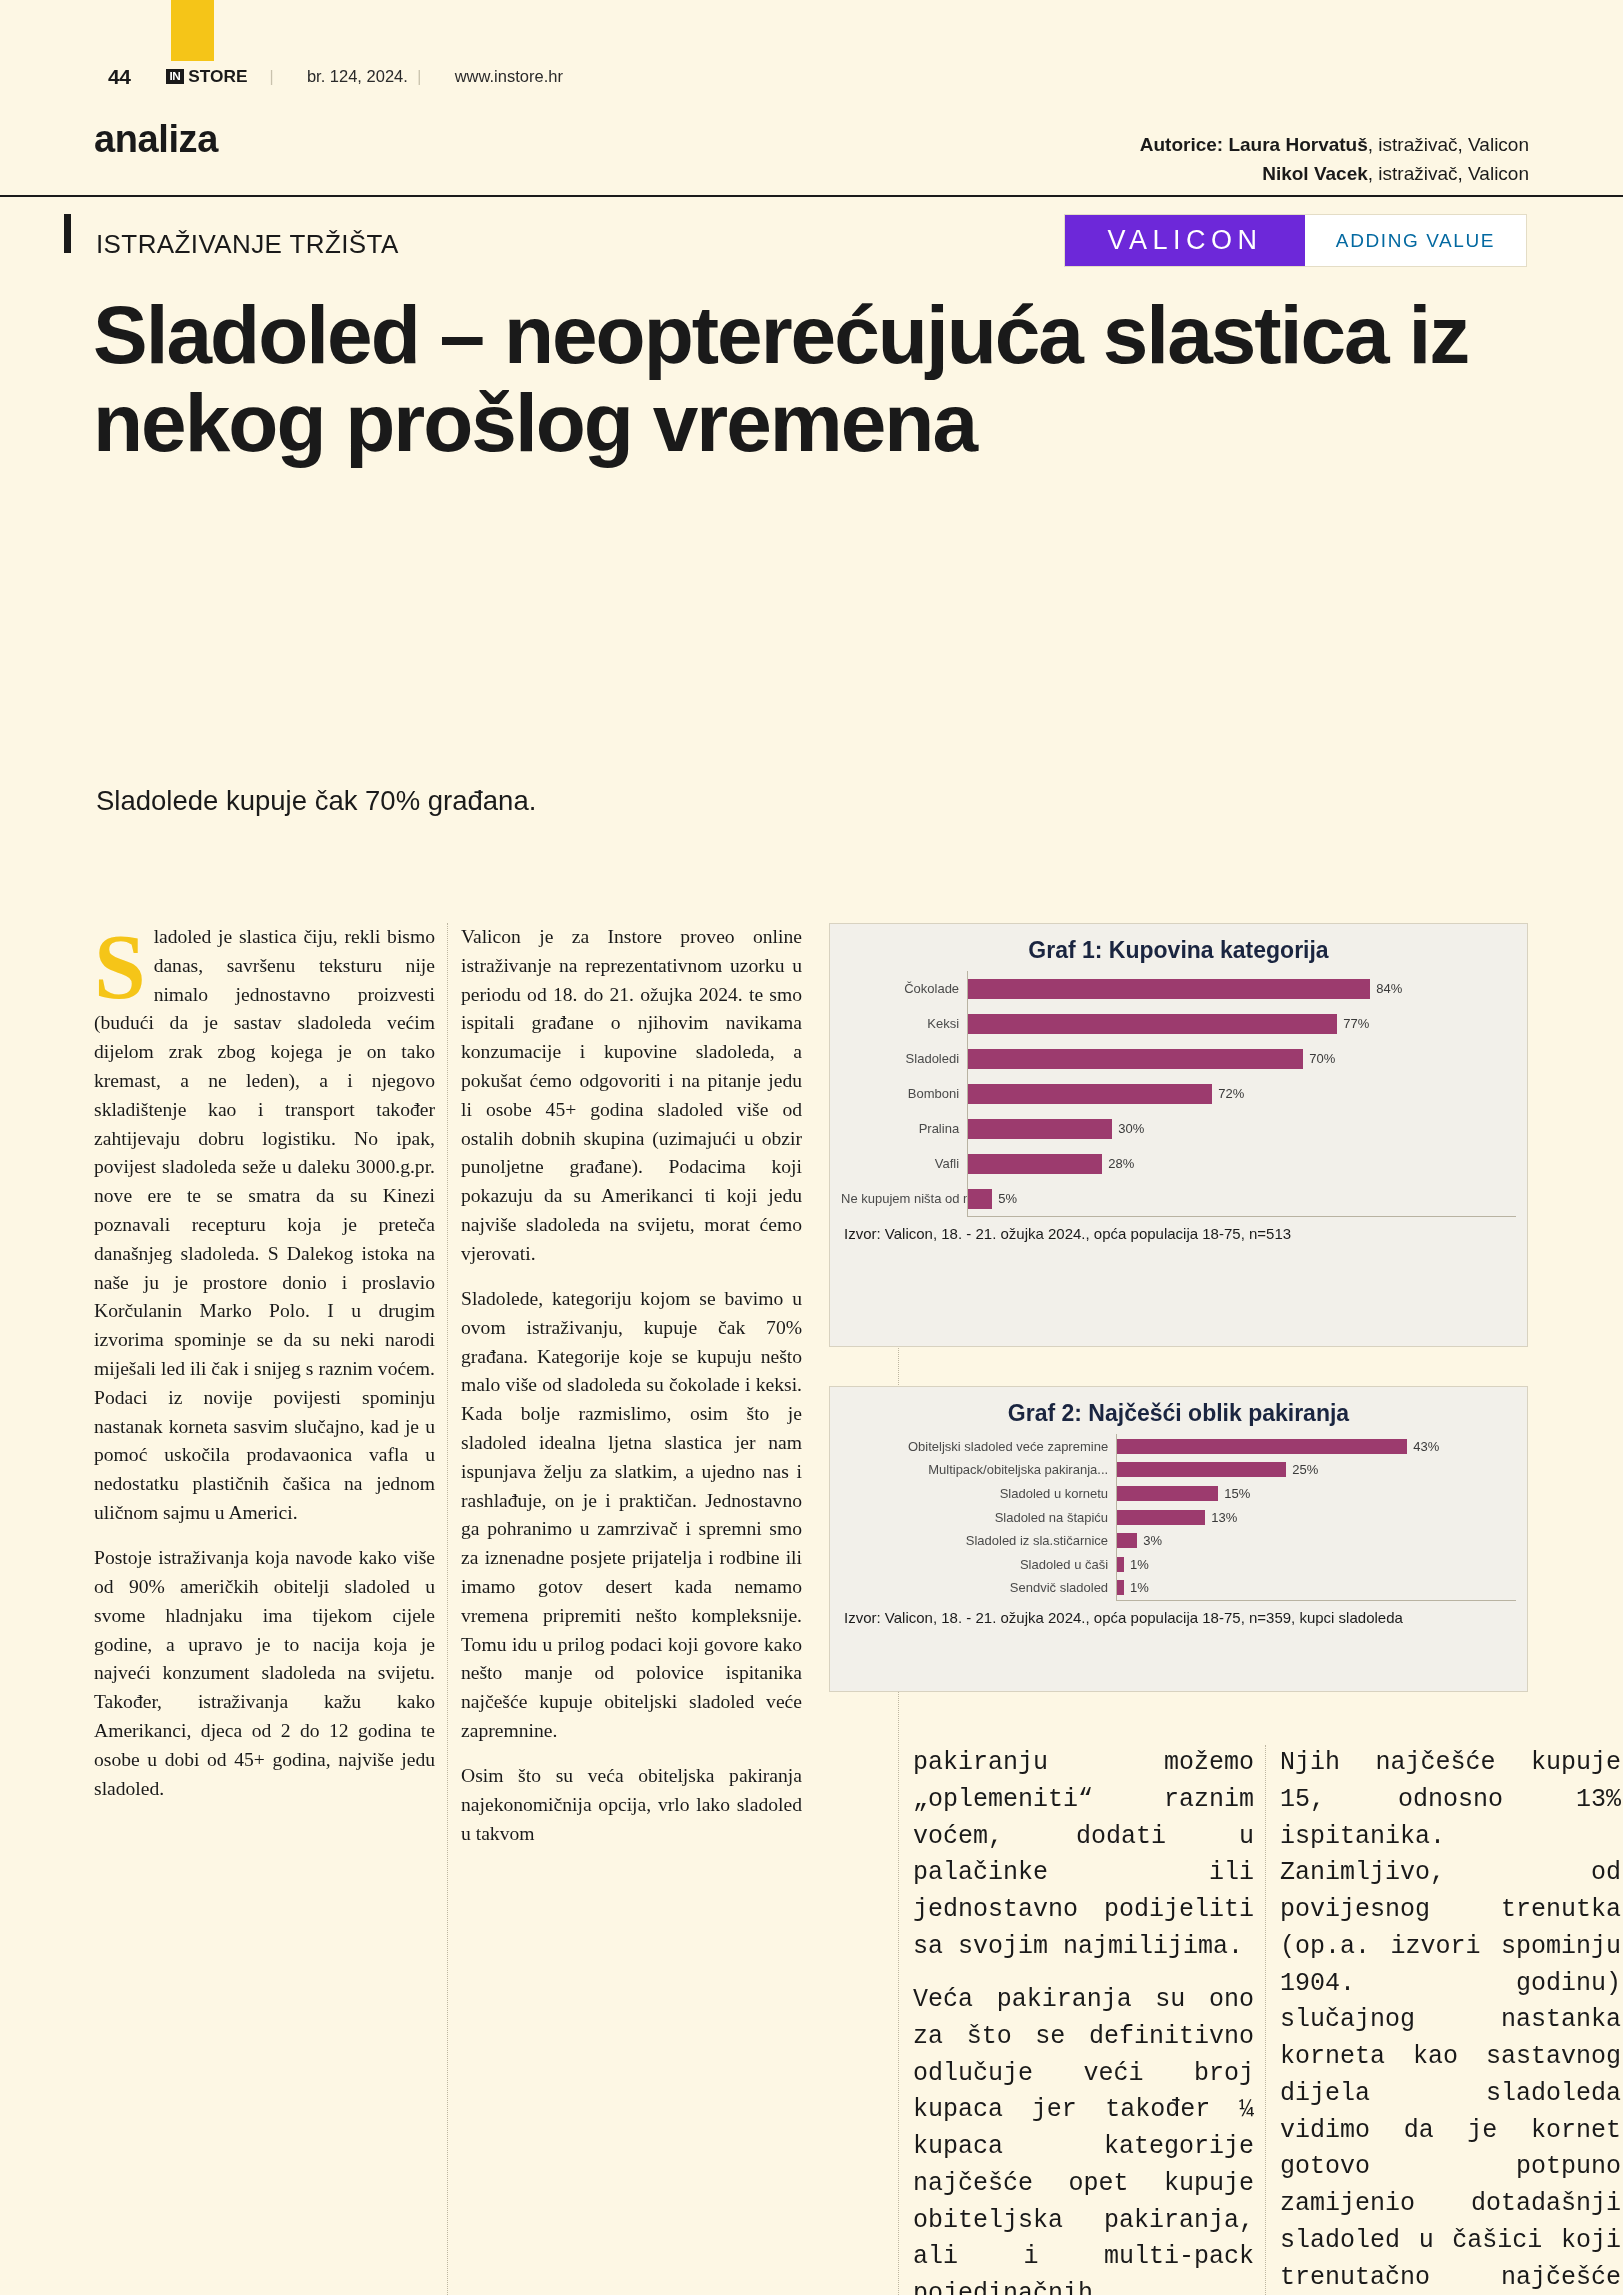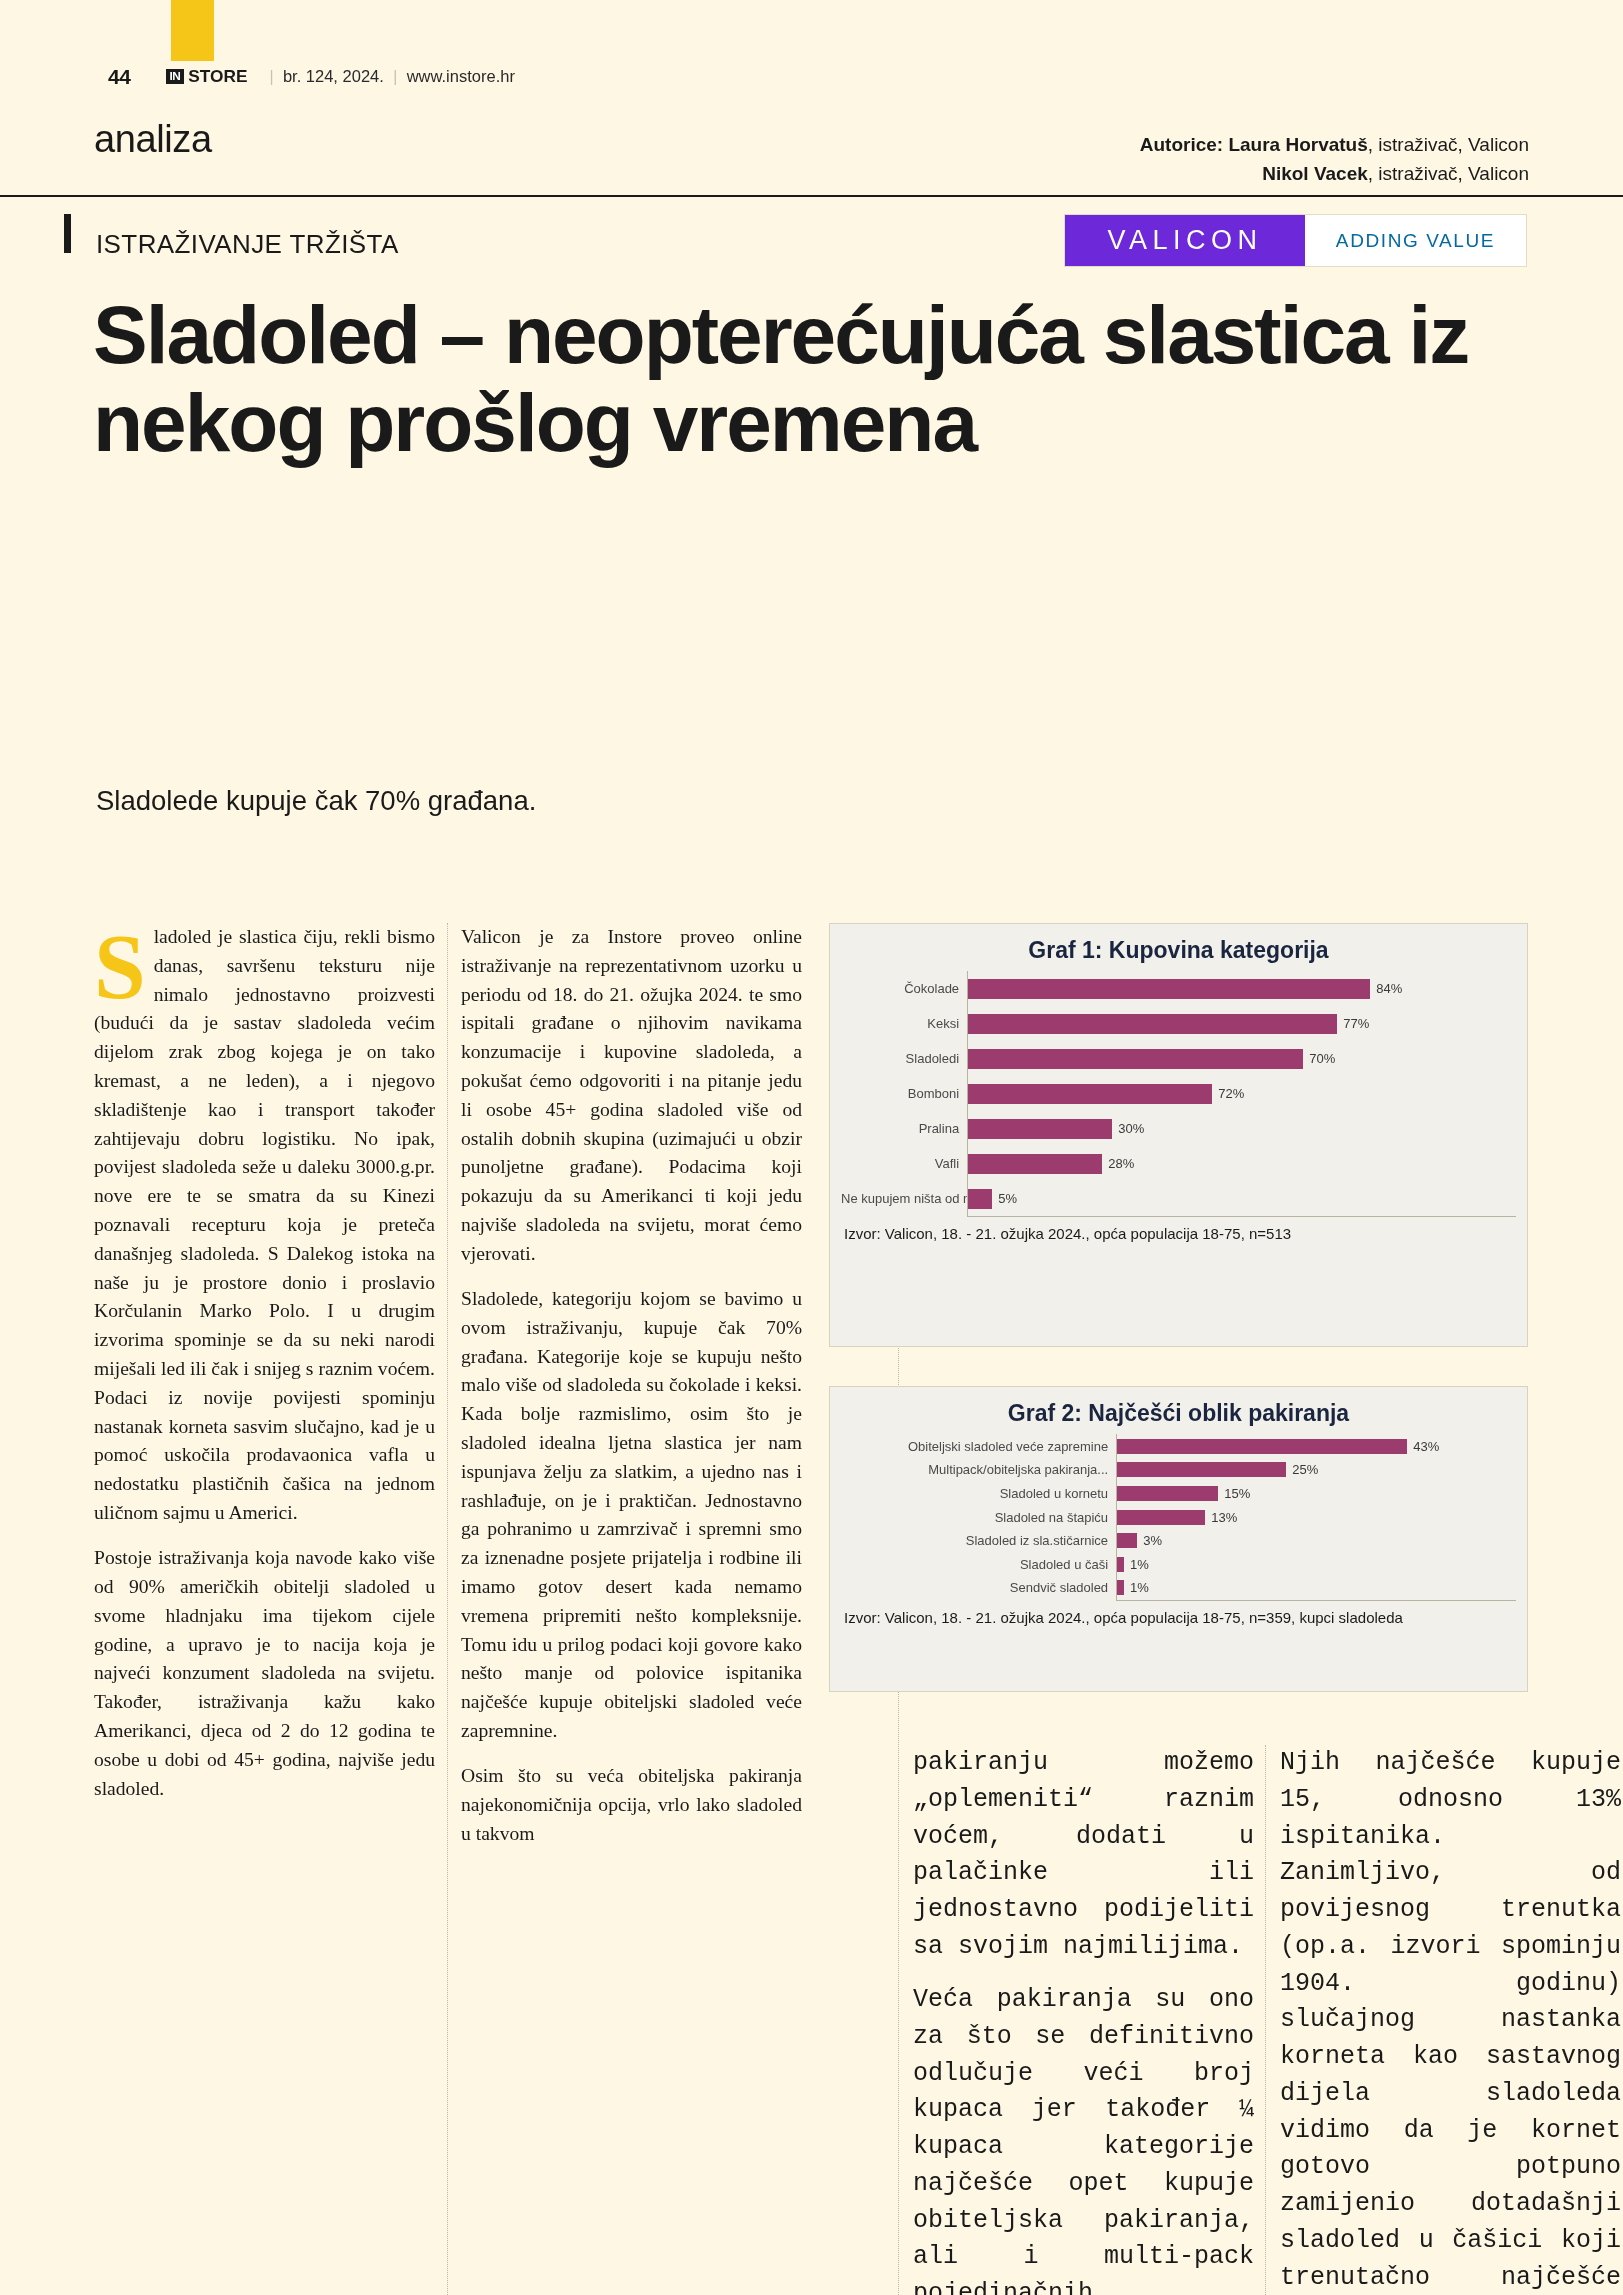--- a/index.html
+++ b/index.html
@@ -52,36 +52,36 @@
     padding: 1.6px 3.9px 1.6px 3.9px;
     line-height: 1;
     letter-spacing: -0.4px;
   }
   .logo-store {
     font-size: 17.3px;
     font-weight: bold;
     letter-spacing: 0px;
   }
   .hdr-sep { color: #c9c2ad; margin: 0 9.4px; font-size: 15.7px; }
-  .hdr-text { font-size: 16.5px; color: #2a2a2a; }
+  .hdr-text { font-size: 16.5px; color: #2a2a2a; margin-left: 24px; }
 
   
   .rule-top {
     position: absolute;
     left: 0; top: 195px;
     width: 1623px; height: 2.4px;
     background: #1a1a1a;
   }
 
   
   .analiza {
     position: absolute;
     left: 94px; top: 118px;
     font-size: 38px;
-    font-weight: normal;
+    font-weight: bold;
     letter-spacing: -0.4px;
   }
   .authors {
     position: absolute;
     right: 94px; top: 130px;
     text-align: right;
     font-size: 19px;
     line-height: 1.55;
   }
   .authors b { font-weight: bold; }

